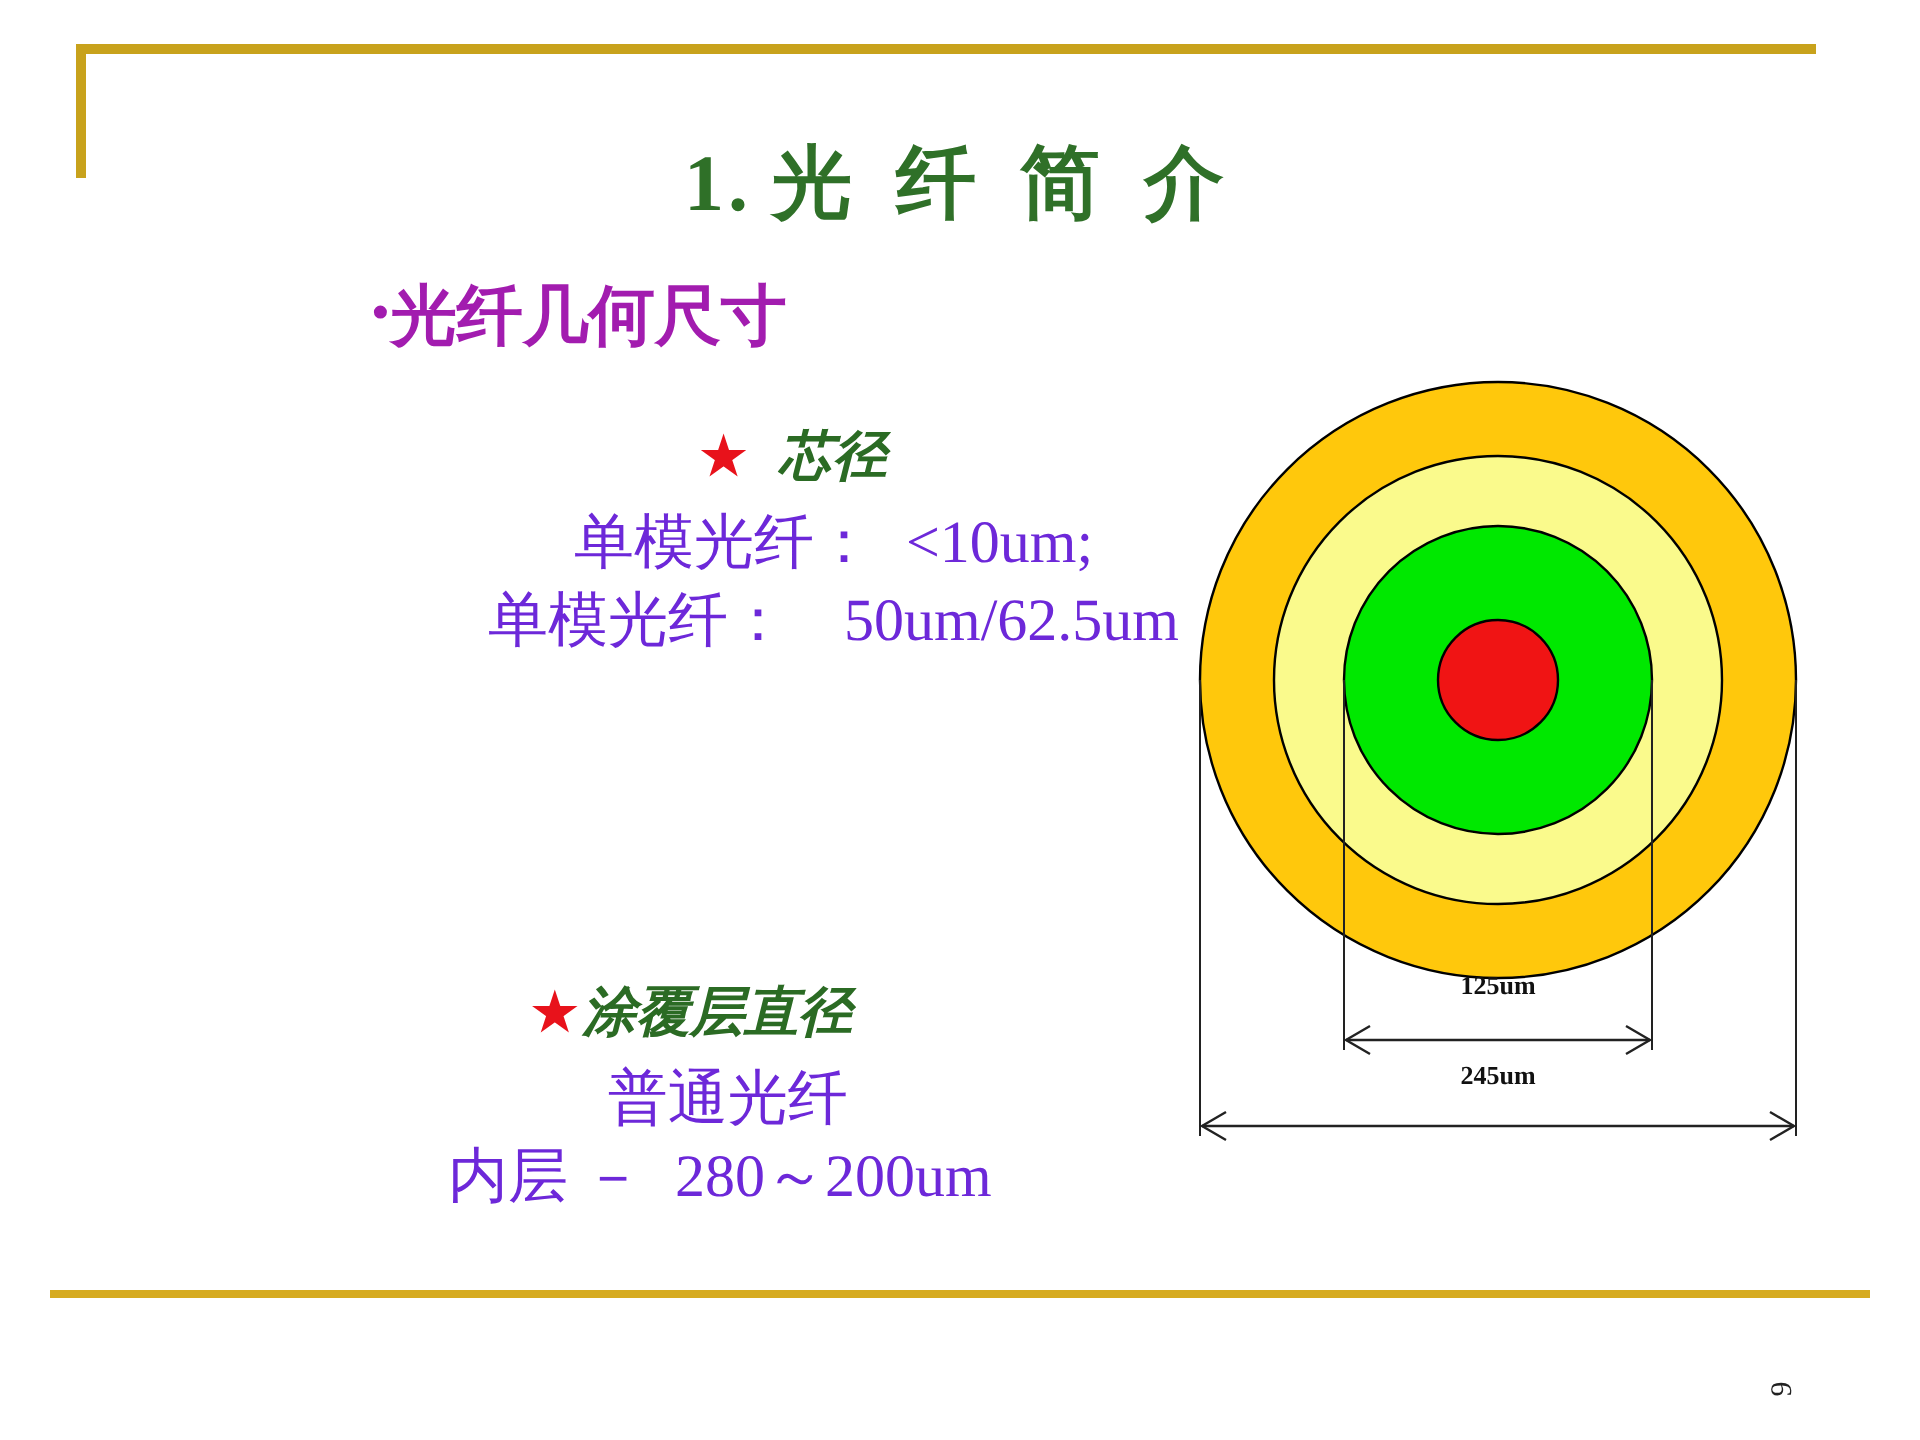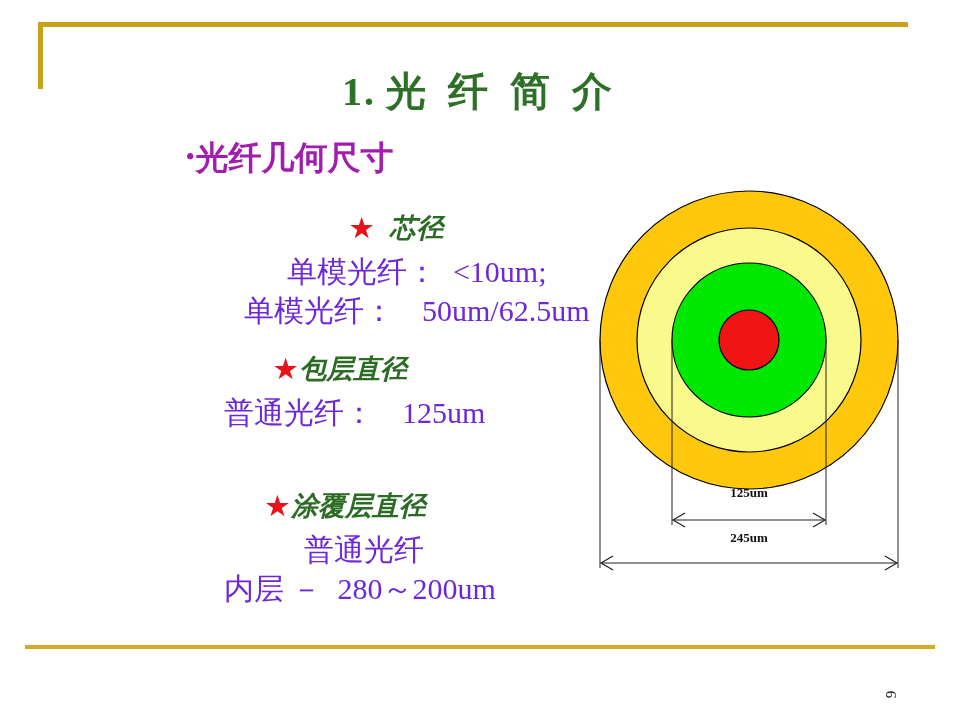--- a/index.html
+++ b/index.html
@@ -151,28 +151,20 @@
       <span class="star">★</span><span class="gap"></span><span>芯径</span>
     </div>
     <div class="grp-line indent1" style="margin-top:8px;">
       <span>单模光纤：</span><span class="val">&lt;10um;</span>
     </div>
     <div class="grp-line indent1">
       <span>单模光纤：</span><span class="val val-wide">50um/62.5um</span>
     </div>
   </div>
 
-  <div class="group" style="left:196px; top:355px;">
-    <div class="grp-head">
-      <span class="star">★</span><span>包层直径</span>
-    </div>
-    <div class="grp-line indent2" style="margin-top:8px;">
-      <span>普通光纤：</span><span class="val val-wide">125um</span>
-    </div>
-  </div>
 
   <div class="group" style="left:196px; top:492px;">
     <div class="grp-head">
       <span class="star">★</span><span>涂覆层直径</span>
     </div>
     <div class="grp-line indent2" style="margin-top:8px; padding-left:36px;">
       <span>普通光纤</span>
     </div>
     <div class="grp-line indent2">
       <span>内层 －</span><span class="val">280～200um</span>

